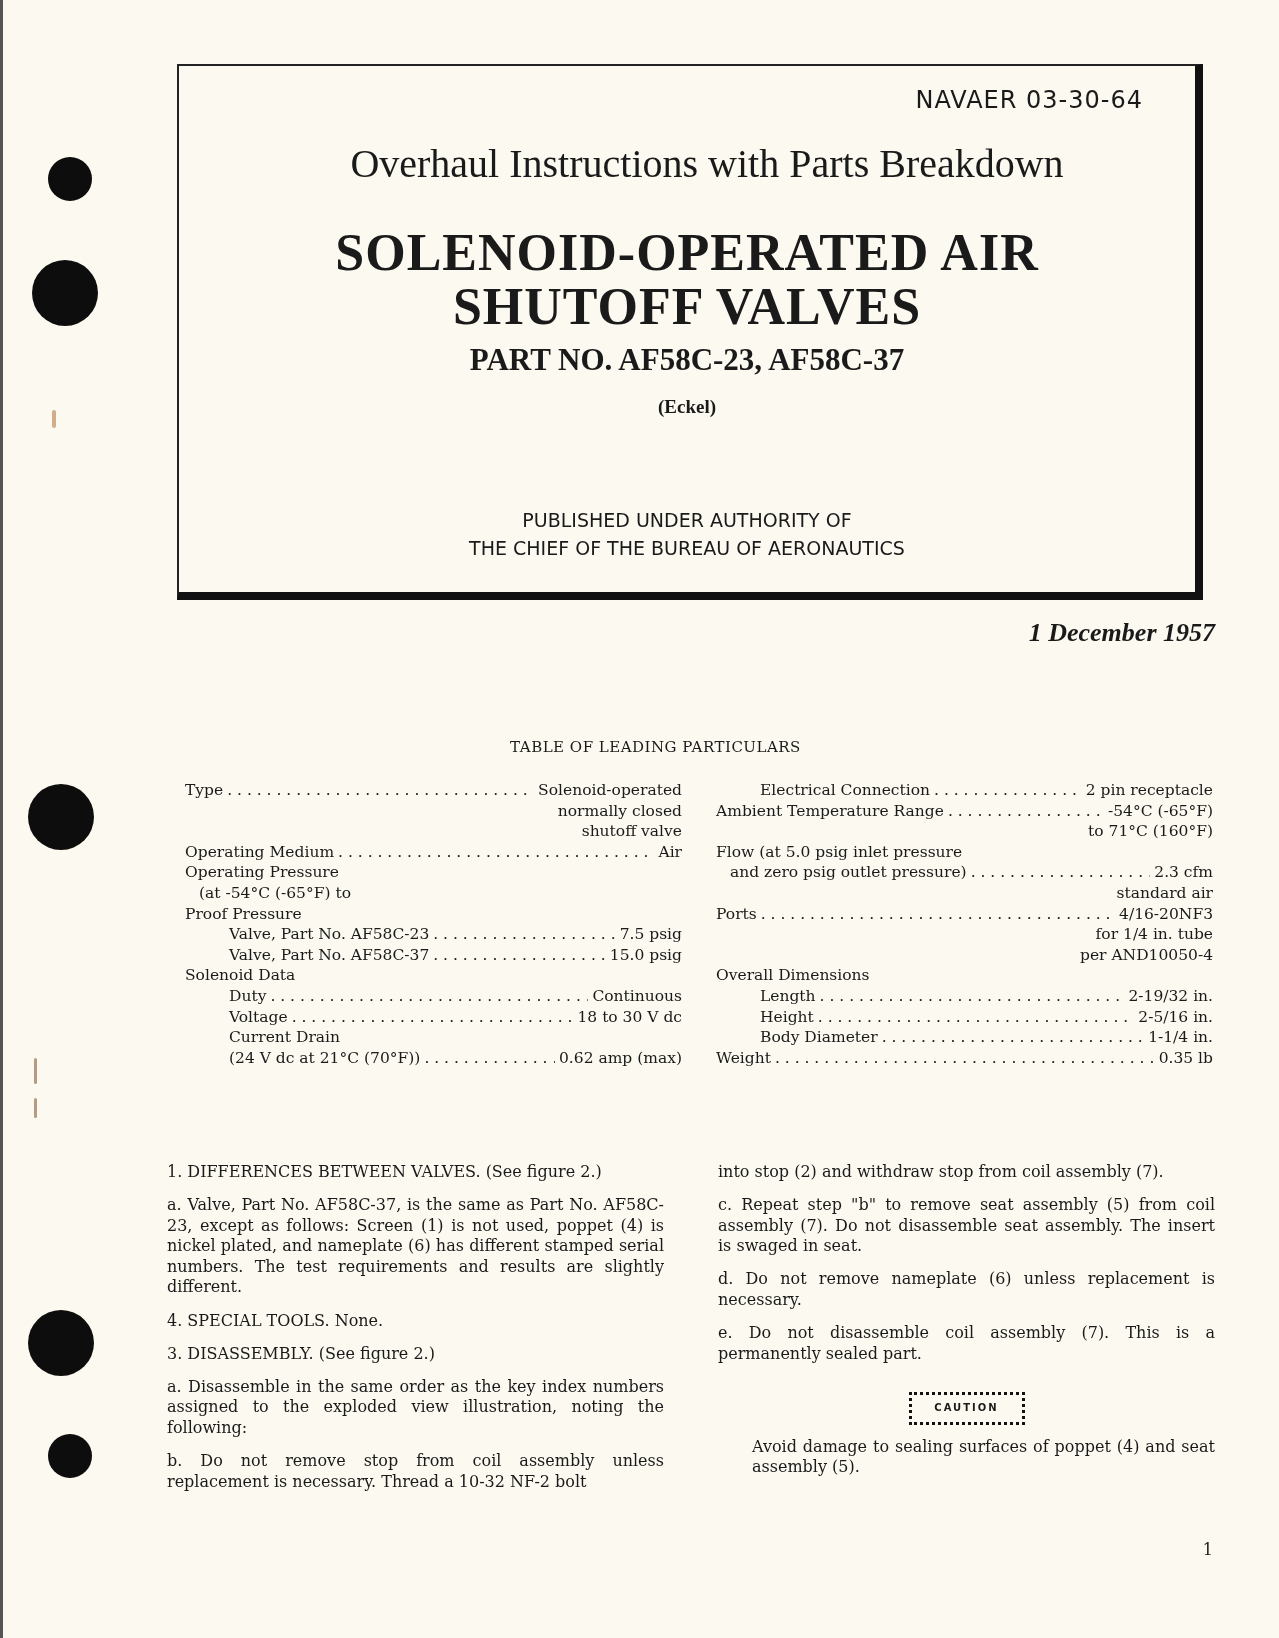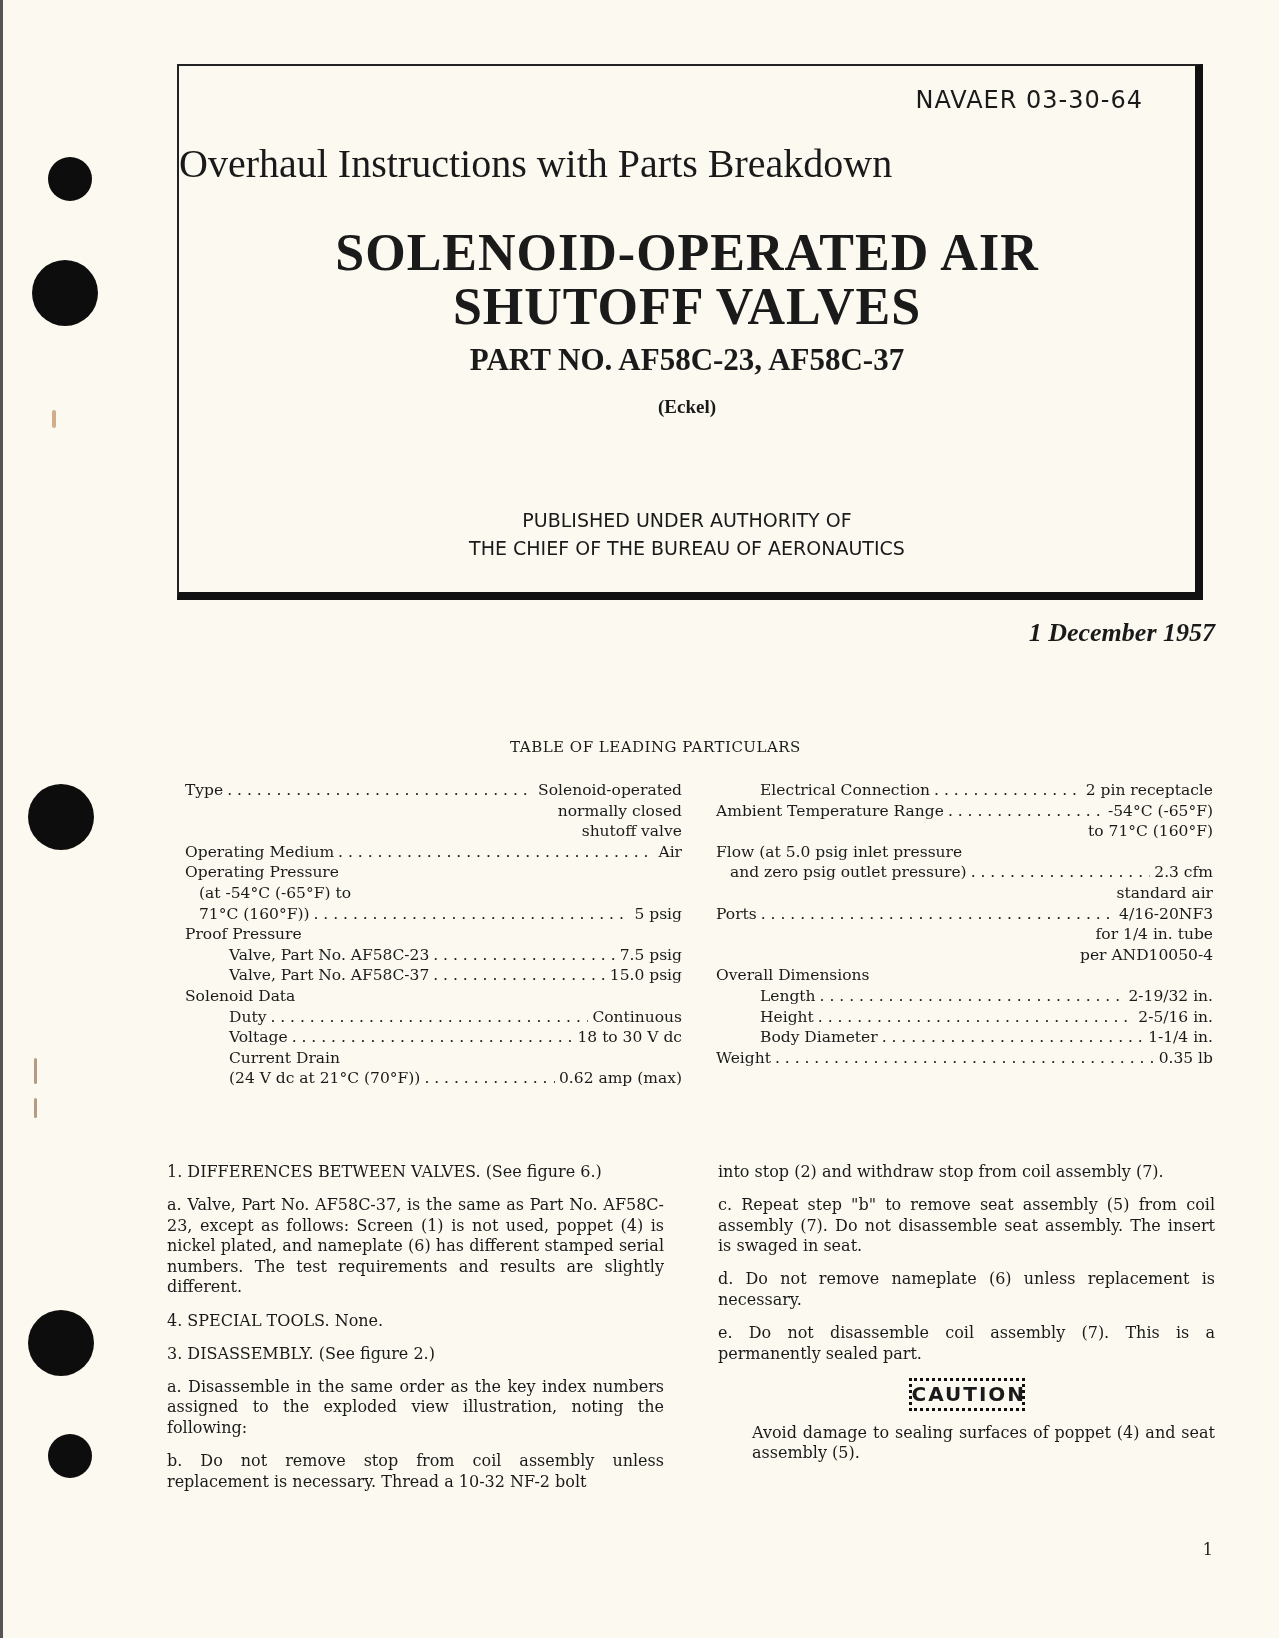--- a/index.html
+++ b/index.html
@@ -4,21 +4,21 @@
 <style>
   html, body { margin:0; padding:0; }
   body { width:1279px; height:1638px; background:#fcf9f0; position:relative; overflow:hidden;
          font-family:"DejaVu Serif", serif; color:#1a1a1a; }
   .binder-edge { position:absolute; left:0; top:0; width:3px; height:1638px; background:#555; }
   .hole { position:absolute; background:#0d0d0d; border-radius:50%; }
   .title-box { position:absolute; left:177px; top:64px; width:1026px; height:536px;
                border-left:2px solid #222; border-top:2px solid #222;
                border-right:8px solid #111; border-bottom:8px solid #111; box-sizing:border-box; }
   .docnum { position:absolute; right:52px; top:20px; font-family:"DejaVu Sans", sans-serif; font-size:24px; letter-spacing:1px; }
-  .main-title { position:absolute; left:0; right:0; top:74px; font-family:"Liberation Serif", serif; font-size:40px; }
+  .main-title { position:absolute; left:0; right:0; top:74px; text-align:center; font-family:"Liberation Serif", serif; font-size:40px;padding-left:40px; }
   .sub-title { position:absolute; left:0; right:0; top:160px; text-align:center; font-family:"Liberation Serif", serif; font-size:52px; line-height:54px; font-weight:bold; letter-spacing:1px; }
   .part-no { position:absolute; left:0; right:0; top:276px; text-align:center; font-family:"Liberation Serif", serif; font-size:31px; font-weight:bold; }
   .maker { position:absolute; left:0; right:0; top:330px; text-align:center; font-family:"Liberation Serif", serif; font-size:19px; font-weight:bold; }
   .authority { position:absolute; left:0; right:0; top:440px; text-align:center; font-family:"DejaVu Sans", sans-serif; font-size:19px; line-height:28px; }
   .date { position:absolute; right:64px; top:618px; font-family:"Liberation Serif", serif; font-style:italic; font-size:26px;font-weight:bold; }
   .tlp-title { position:absolute; left:0; width:1279px; top:738px; text-align:center; font-size:15px; letter-spacing:0.5px;margin-left:16px; }
   .col { position:absolute; font-size:15.5px; line-height:20.6px; }
   .col-left { left:167px; width:497px; top:780px;margin-left:18px; }
   .col-right { left:716px; width:497px; top:780px; }
   .row { display:flex; white-space:nowrap; }
@@ -27,21 +27,21 @@
   .row .dots::before { content:". . . . . . . . . . . . . . . . . . . . . . . . . . . . . . . . . . . . . . . . . . . . . . . . . . . . . . . . ."; letter-spacing:0; }
   .row .val { flex:0 0 auto; text-align:right; }
   .cont { text-align:right; }
   .ind1 { padding-left:14px; }
   .ind2 { padding-left:44px; }
   .heading-only { white-space:nowrap; }
   .body-col { position:absolute; font-size:16px; line-height:20.6px; text-align:justify; }
   .body-left { left:167px; width:497px; top:1162px; }
   .body-right { left:718px; width:497px; top:1162px; }
   .para { margin:0 0 12.5px 0; }
-  .caution { display:block; margin:14px auto 12px auto; width:110px; text-align:center; font-family:"DejaVu Sans", sans-serif; font-weight:bold; font-size:20px; letter-spacing:2px; border:3px dotted #111; padding:3px 0; }
+  .caution { display:block; margin:28px auto 12px auto; width:110px; text-align:center; font-family:"DejaVu Sans", sans-serif; font-weight:bold; font-size:10px; letter-spacing:2px; border:3px dotted #111; padding:3px 0; }
   .caution-text { padding-left:34px; }
   .page-num { position:absolute; right:66px; top:1540px; font-size:16px; }
   .smudge { position:absolute; background:#b47a4a; opacity:0.6; border-radius:2px; }
 </style>
 </head>
 <body>
 
 <div class="binder-edge"></div>
 <div class="hole" style="left:48px;top:157px;width:44px;height:44px;"></div>
 <div class="hole" style="left:32px;top:260px;width:66px;height:66px;"></div>
@@ -79,25 +79,20 @@
     </div>
   <div class="cont">normally closed</div>
   <div class="cont">shutoff valve</div>
   <div class="row">
       <span class="lbl">Operating Medium</span>
       <span class="dots"></span>
       <span class="val">Air</span>
     </div>
   <div class="heading-only">Operating Pressure</div>
   <div class="heading-only ind1">(at -54°C (-65°F) to</div>
-  <div class="row ind1">
-      <span class="lbl">71°C (160°F))</span>
-      <span class="dots"></span>
-      <span class="val">5 psig</span>
-    </div>
   <div class="heading-only">Proof Pressure</div>
   <div class="row ind2">
       <span class="lbl">Valve, Part No. AF58C-23</span>
       <span class="dots"></span>
       <span class="val">7.5 psig</span>
     </div>
   <div class="row ind2">
       <span class="lbl">Valve, Part No. AF58C-37</span>
       <span class="dots"></span>
       <span class="val">15.0 psig</span>
@@ -164,21 +159,21 @@
       <span class="val">1-1/4 in.</span>
     </div>
   <div class="row">
       <span class="lbl">Weight</span>
       <span class="dots"></span>
       <span class="val">0.35 lb</span>
     </div>
 </div>
 
 <div class="body-col body-left">
-  <p class="para">1.  DIFFERENCES BETWEEN VALVES.  (See figure 6.)</p>
+  <p class="para">1.  DIFFERENCES BETWEEN VALVES.  (See figure 2.)</p>
   <p class="para">a.  Valve, Part No. AF58C-37, is the same as Part No. AF58C-23, except as follows:  Screen (1) is not used, poppet (4) is nickel plated, and nameplate (6) has different stamped serial numbers.  The test requirements and results are slightly different.</p>
   <p class="para">4.  SPECIAL TOOLS.  None.</p>
   <p class="para">3.  DISASSEMBLY.  (See figure 2.)</p>
   <p class="para">a.  Disassemble in the same order as the key index numbers assigned to the exploded view illustration, noting the following:</p>
   <p class="para">b.  Do not remove stop from coil assembly unless replacement is necessary.  Thread a 10-32 NF-2 bolt</p>
 </div>
 
 <div class="body-col body-right">
   <p class="para">into stop (2) and withdraw stop from coil assembly (7).</p>
   <p class="para">c.  Repeat step "b" to remove seat assembly (5) from coil assembly (7).  Do not disassemble seat assembly. The insert is swaged in seat.</p>

